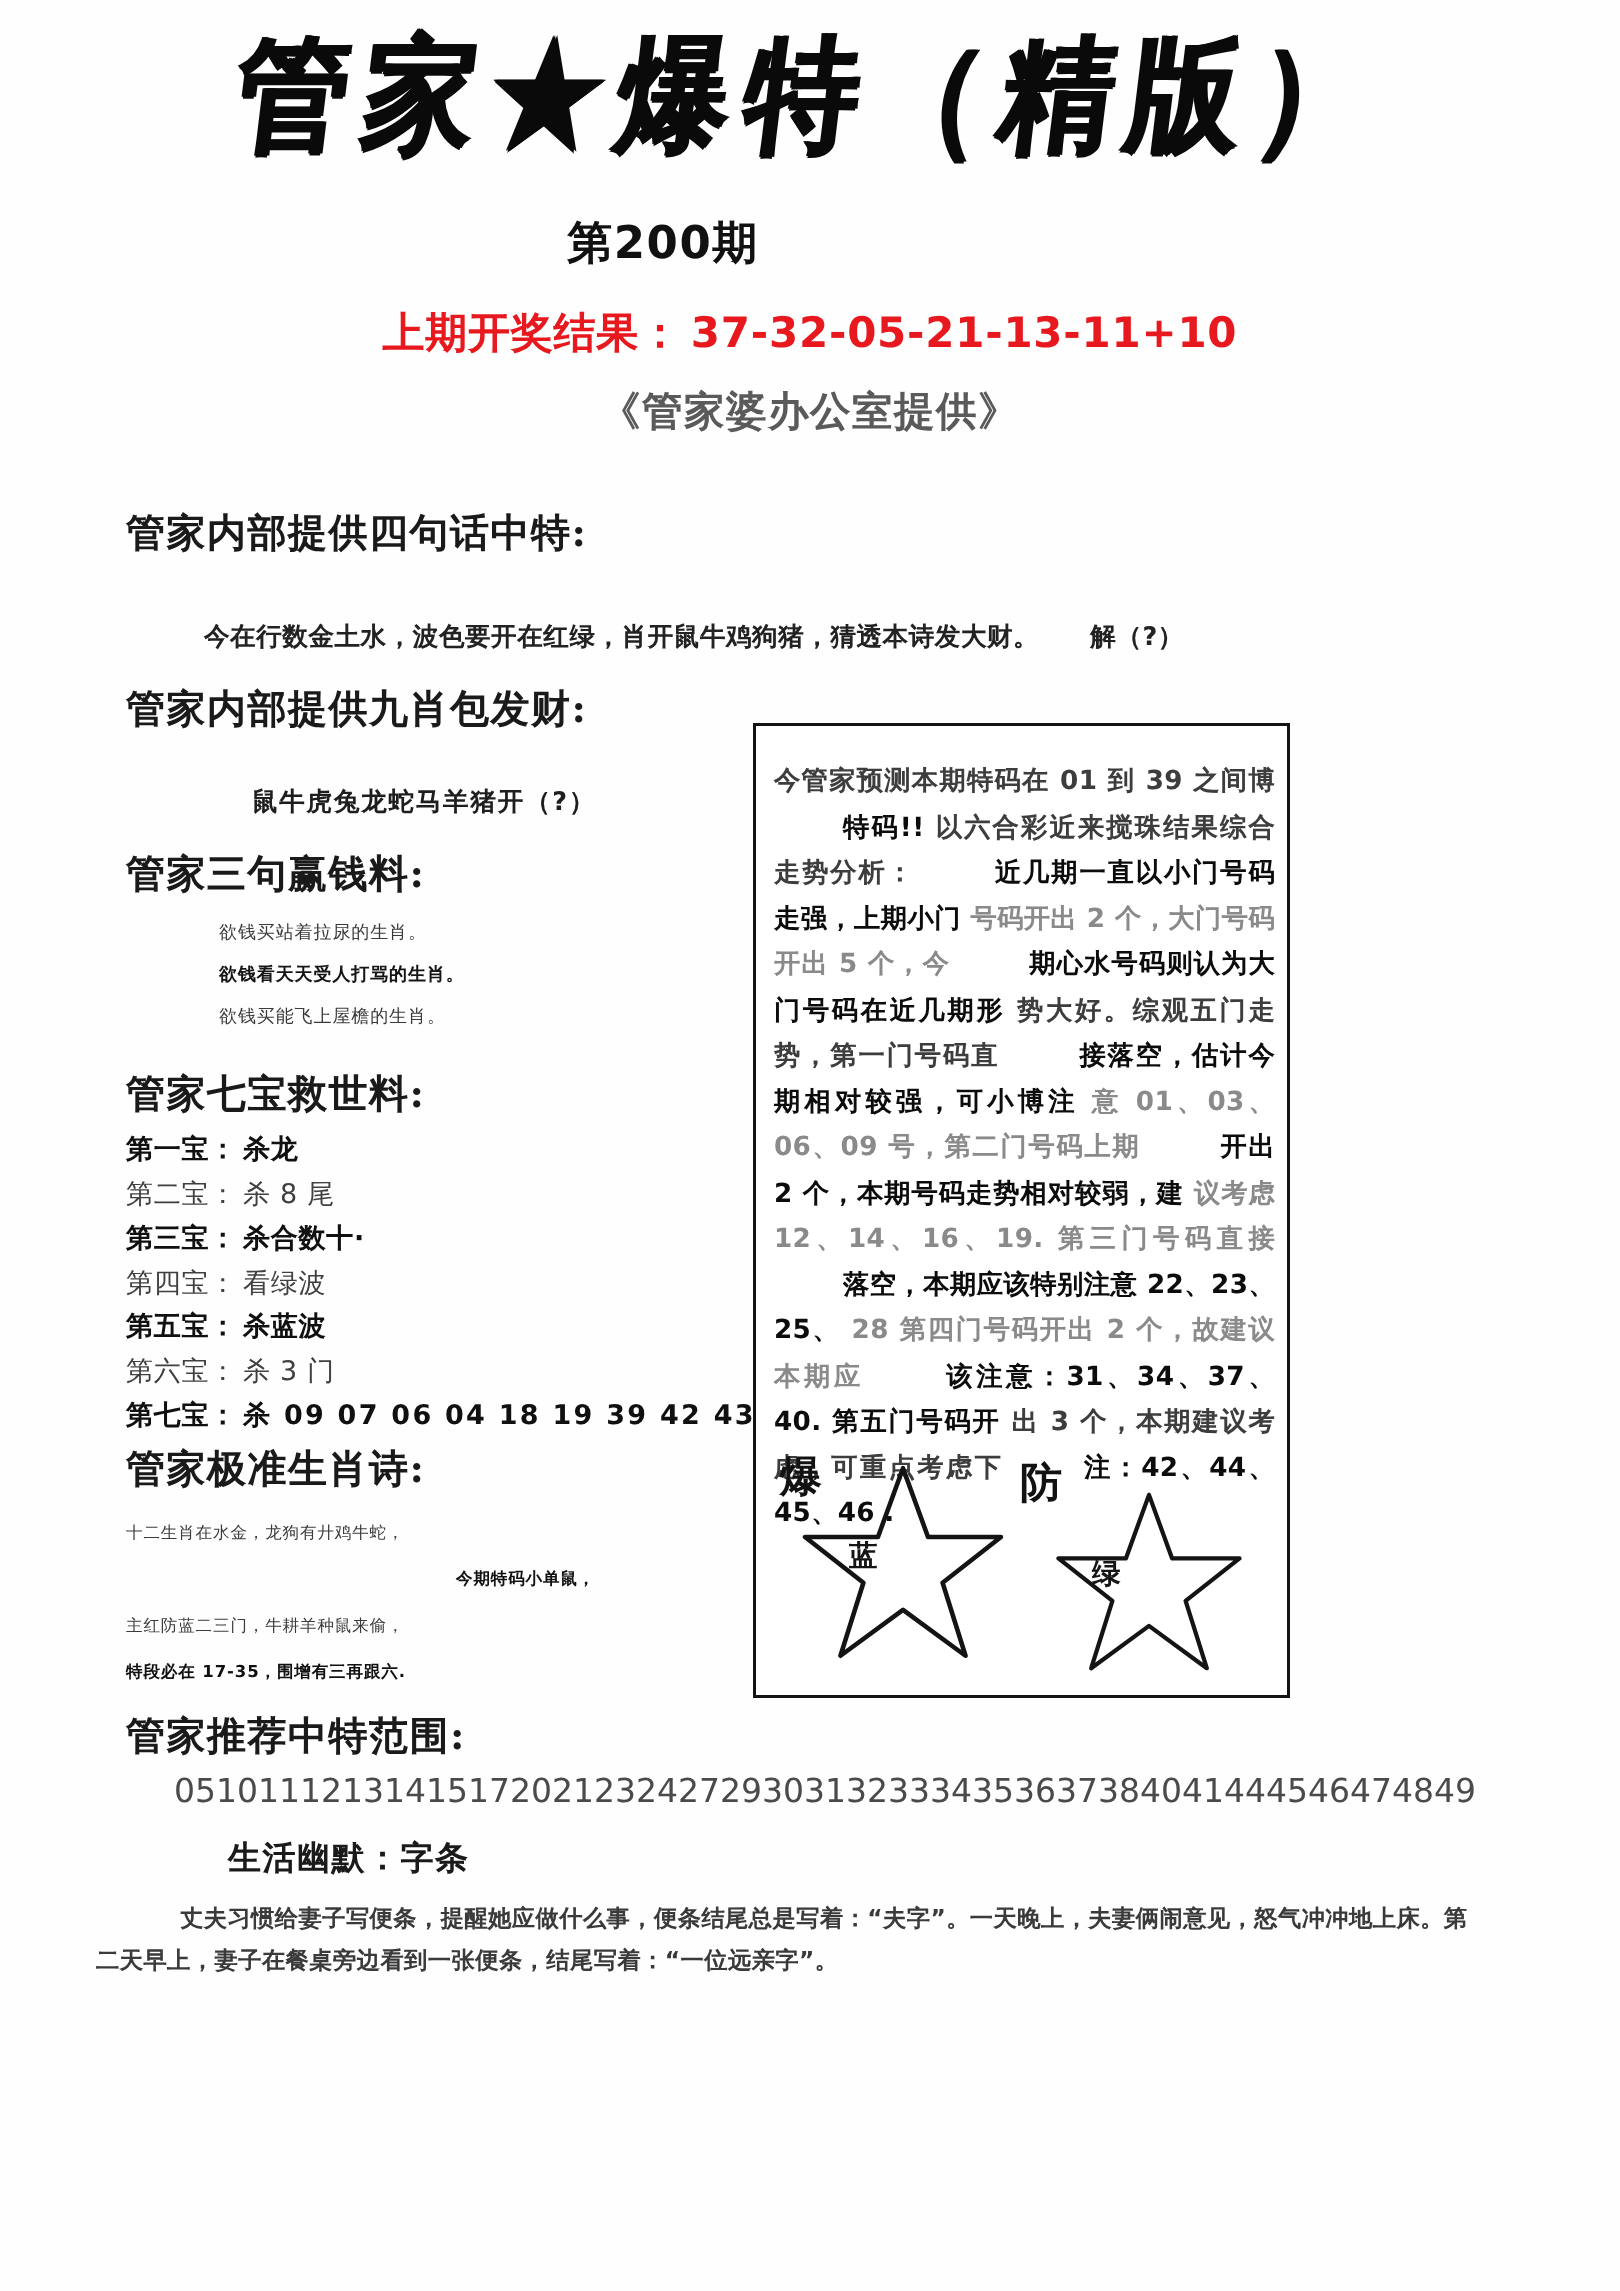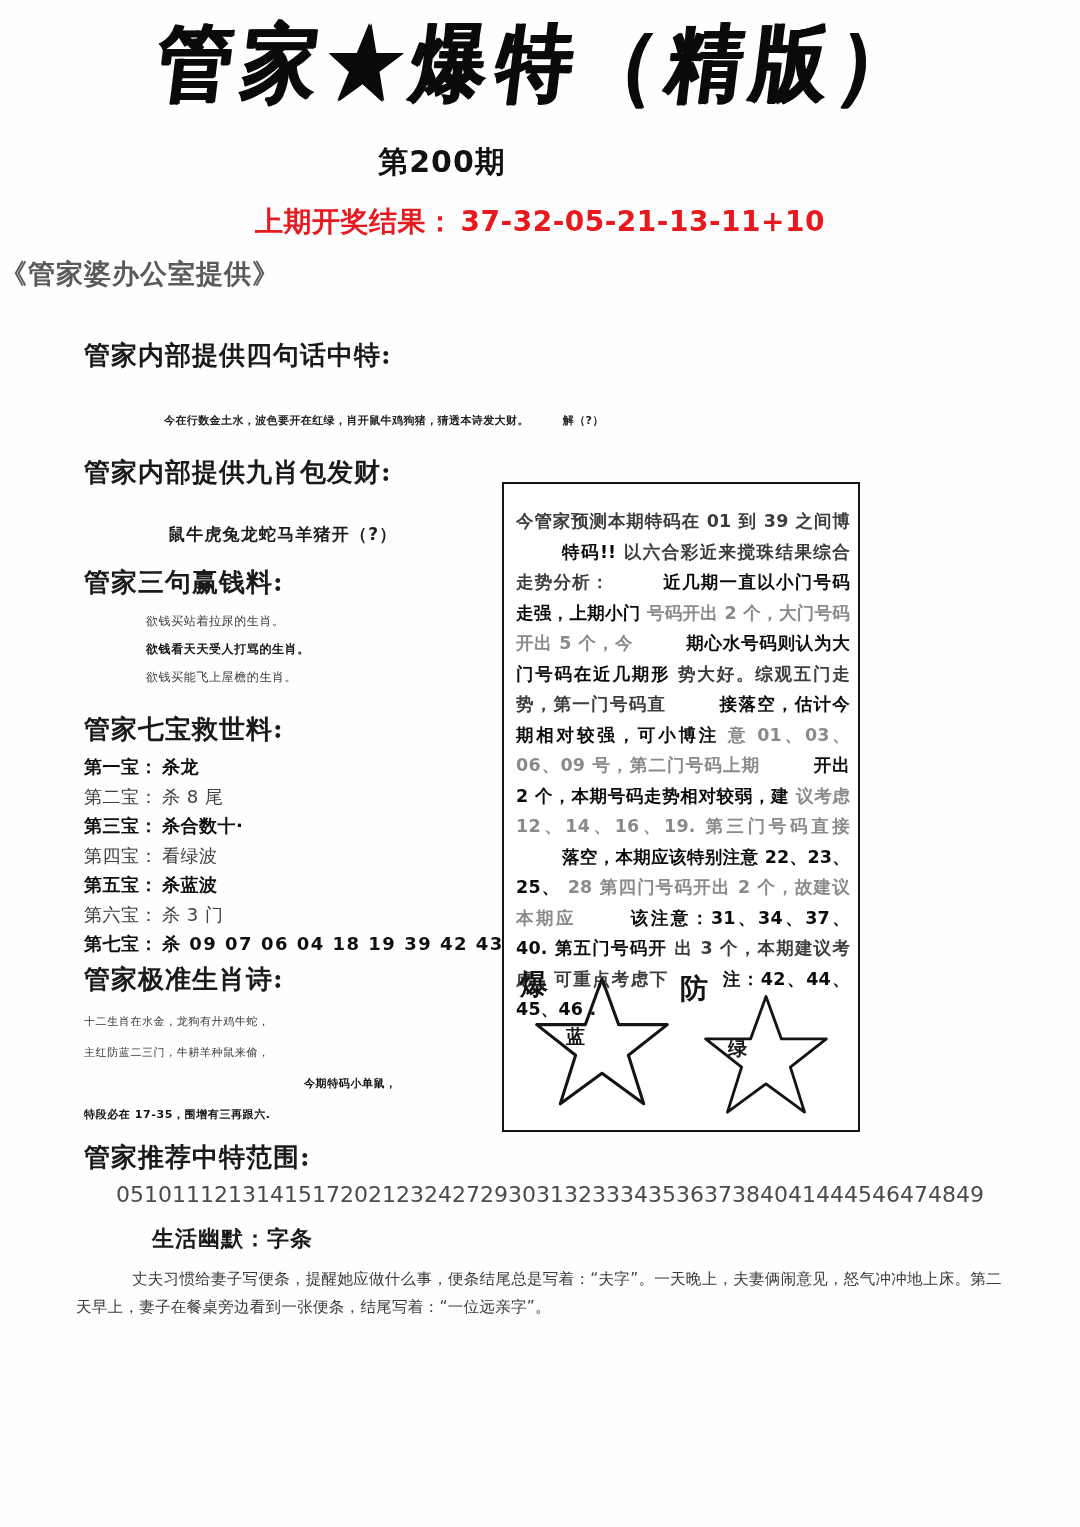--- a/index.html
+++ b/index.html
@@ -67,20 +67,21 @@
     color: #e8191e;
     letter-spacing: 0.5px;
   }
   .last-draw .nums { margin-left: 6px; }
 
   .provider {
     position: absolute;
     top: 256px;
     left: 0;
     width: 1080px;
+    text-align: center;
     font-family: "DejaVu Serif", "Liberation Serif", serif;
     font-size: 27px;
     font-weight: 700;
     color: #5a5a5a;
     letter-spacing: 1px;
   }
 
   
   .h-sec {
     position: absolute;
@@ -88,23 +89,23 @@
     font-family: "DejaVu Serif", "Liberation Serif", serif;
     font-size: 26px;
     font-weight: 700;
     color: #1a1a1a;
     letter-spacing: 1px;
     white-space: nowrap;
   }
 
   .poem4 {
     position: absolute;
-    left: 164px;
+    left: 136px;
     top: 413px;
-    font-size: 11px;
+    font-size: 17px;
     font-weight: 700;
     color: #222;
     white-space: nowrap;
     letter-spacing: 0.4px;
   }
   .poem4 .tail { margin-left: 34px; }
 
   .nine-zodiac {
     position: absolute;
     left: 168px;
@@ -172,28 +173,28 @@
     top: 1224px;
     font-family: "DejaVu Serif", "Liberation Serif", serif;
     font-size: 22px;
     font-weight: 700;
     color: #1a1a1a;
     letter-spacing: 1px;
     white-space: nowrap;
   }
   .humor-body {
     position: absolute;
-    left: 76px;
+    left: 64px;
     top: 1265px;
     width: 930px;
     font-size: 15.5px;
     line-height: 28px;
     color: #3a3a3a;
     letter-spacing: 0.3px;
-    font-weight: 400;
+    font-weight: 700;
   }
   .humor-body p { margin: 0; }
   .humor-body p.first { text-indent: 56px; }
 
   
   .analysis-box {
     position: absolute;
     left: 502px;
     top: 482px;
     width: 358px;
@@ -291,22 +292,22 @@
     <div class="row bold"><span class="lbl">第三宝：</span><span>杀合数十·</span></div>
     <div class="row"><span class="lbl">第四宝：</span><span>看绿波</span></div>
     <div class="row bold"><span class="lbl">第五宝：</span><span>杀蓝波</span></div>
     <div class="row"><span class="lbl">第六宝：</span><span>杀 3 门</span></div>
     <div class="row bold"><span class="lbl">第七宝：</span><span class="numlist">杀 09 07 06 04 18 19 39 42 43 02</span></div>
   </div>
 
   <div class="h-sec" style="top:962px;">管家极准生肖诗:</div>
   <div class="zpoem">
     <div class="ln">十二生肖在水金，龙狗有廾鸡牛蛇，</div>
+    <div class="ln bold indent">今期特码小单鼠，</div>
     <div class="ln">主红防蓝二三门，牛耕羊种鼠来偷，</div>
-    <div class="ln bold indent">今期特码小单鼠，</div>
     <div class="ln bold">特段必在 17-35，围增有三再跟六.</div>
   </div>
 
   <div class="h-sec" style="top:1140px;">管家推荐中特范围:</div>
   <div class="range-row" id="range-row">
       <span>05</span>
       <span>10</span>
       <span>11</span>
       <span>12</span>
       <span>13</span>

